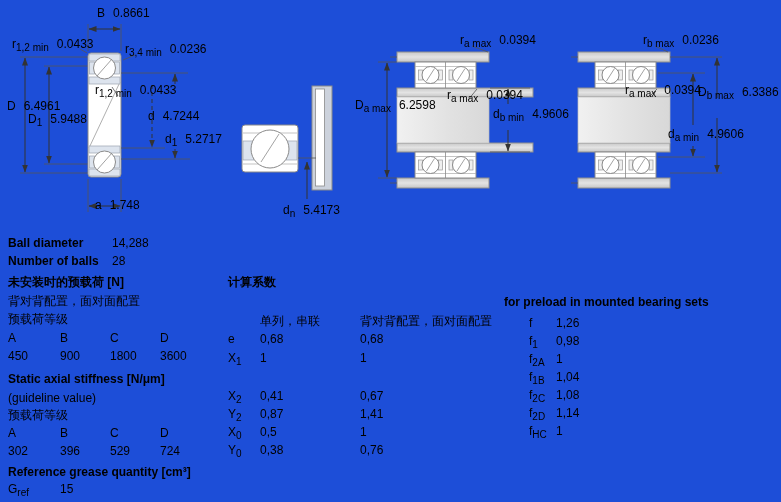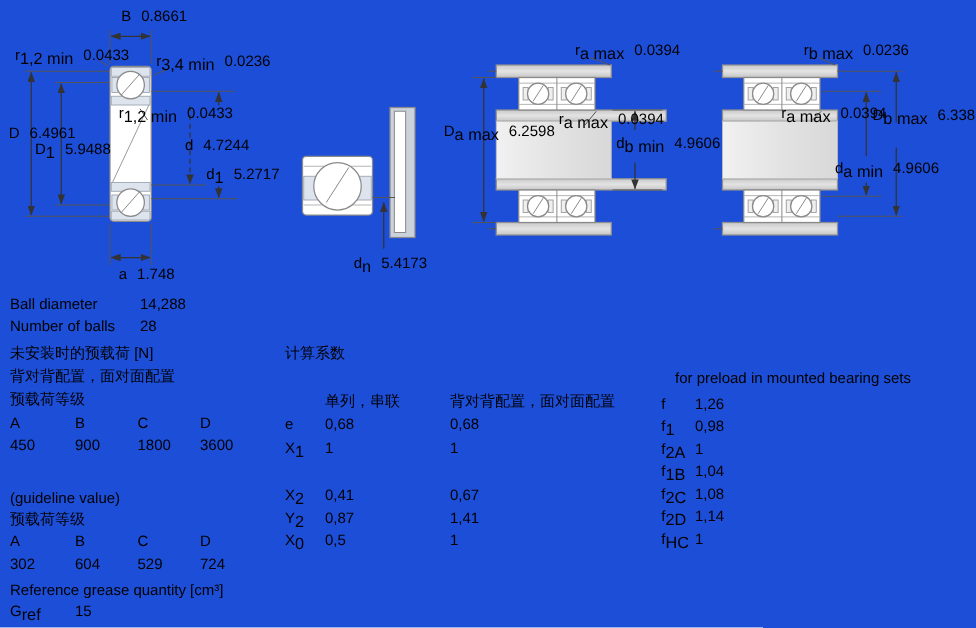--- a/index.html
+++ b/index.html
@@ -1,20 +1,20 @@
 <!DOCTYPE html>
 <html><head>
 <meta charset="utf-8">
 <style>
   html,body{margin:0;padding:0;background:#fff;}
   #screen{position:relative;width:781px;height:502px;background:#1d4ed8;overflow:hidden;
           font-family:"Liberation Sans",sans-serif;font-size:12px;color:#000;}
   .t{position:absolute;white-space:nowrap;line-height:14px;}
-  .b{font-weight:normal;}
-  sub{font-size:13px;}
+  .b{font-weight:bold;}
+  sub{font-size:10px;}
   .dim .v{margin-left:8px;}
   .w52{display:inline-block;width:52px;}
   .w50{display:inline-block;width:50px;}
   .cs{display:inline-block;width:32px;}
   .cv1{display:inline-block;width:100px;}
   .cf{display:inline-block;width:27px;}
   svg{position:absolute;left:0;top:0;}
 </style>
 </head>
 <body>
@@ -152,21 +152,21 @@
   </svg>
 
   <span class="t dim" style="left:97px;top:6px"><span>B</span><sub></sub><span class="v">0.8661</span></span>
   <span class="t dim" style="left:12px;top:37px"><span>r</span><sub>1,2 min</sub><span class="v">0.0433</span></span>
   <span class="t dim" style="left:125px;top:42px"><span>r</span><sub>3,4 min</sub><span class="v">0.0236</span></span>
   <span class="t dim" style="left:7px;top:99px"><span>D</span><sub></sub><span class="v">6.4961</span></span>
   <span class="t dim" style="left:28px;top:112px"><span>D</span><sub>1</sub><span class="v">5.9488</span></span>
   <span class="t dim" style="left:95px;top:83px"><span>r</span><sub>1,2 min</sub><span class="v">0.0433</span></span>
   <span class="t dim" style="left:148px;top:109px"><span>d</span><sub></sub><span class="v">4.7244</span></span>
   <span class="t dim" style="left:165px;top:132px"><span>d</span><sub>1</sub><span class="v">5.2717</span></span>
-  <span class="t dim" style="left:95px;top:212px"><span>a</span><sub></sub><span class="v">1.748</span></span>
+  <span class="t dim" style="left:95px;top:198px"><span>a</span><sub></sub><span class="v">1.748</span></span>
   <span class="t dim" style="left:283px;top:203px"><span>d</span><sub>n</sub><span class="v">5.4173</span></span>
   <span class="t dim" style="left:460px;top:33px"><span>r</span><sub>a max</sub><span class="v">0.0394</span></span>
   <span class="t dim" style="left:355px;top:98px"><span>D</span><sub>a max</sub><span class="v">6.2598</span></span>
   <span class="t dim" style="left:447px;top:88px"><span>r</span><sub>a max</sub><span class="v">0.0394</span></span>
   <span class="t dim" style="left:493px;top:107px"><span>d</span><sub>b min</sub><span class="v">4.9606</span></span>
   <span class="t dim" style="left:643px;top:33px"><span>r</span><sub>b max</sub><span class="v">0.0236</span></span>
   <span class="t dim" style="left:625px;top:83px"><span>r</span><sub>a max</sub><span class="v">0.0394</span></span>
   <span class="t dim" style="left:698px;top:85px"><span>D</span><sub>b max</sub><span class="v">6.3386</span></span>
   <span class="t dim" style="left:668px;top:127px"><span>d</span><sub>a min</sub><span class="v">4.9606</span></span>
 
@@ -178,45 +178,47 @@
   <span class="t b" style="left:8px;top:275px">未安装时的预载荷 [N]</span>
   <span class="t" style="left:8px;top:294px">背对背配置，面对面配置</span>
   <span class="t" style="left:8px;top:312px">预载荷等级</span>
   <div class="t" style="left:8px;top:331px">
     <span class="w52">A</span><span class="w50">B</span><span class="w50">C</span><span>D</span>
   </div>
   <div class="t" style="left:8px;top:349px">
     <span class="w52">450</span><span class="w50">900</span><span class="w50">1800</span><span>3600</span>
   </div>
 
+  <span class="t b" style="left:8px;top:372px">Static axial stiffness [N/μm]</span>
   <span class="t" style="left:8px;top:391px">(guideline value)</span>
   <span class="t" style="left:8px;top:408px">预载荷等级</span>
   <div class="t" style="left:8px;top:426px">
     <span class="w52">A</span><span class="w50">B</span><span class="w50">C</span><span>D</span>
   </div>
   <div class="t" style="left:8px;top:444px">
-    <span class="w52">302</span><span class="w50">604</span><span class="w50">529</span><span>724</span>
+    <span class="w52">302</span><span class="w50">396</span><span class="w50">529</span><span>724</span>
   </div>
 
   <span class="t b" style="left:8px;top:465px">Reference grease quantity [cm³]</span>
   <div class="t" style="left:8px;top:482px">
     <span class="w52"><span>G</span><sub>ref</sub></span><span>15</span>
   </div>
 
   <span class="t b" style="left:228px;top:275px">计算系数</span>
   <span class="t" style="left:260px;top:314px">单列，串联</span>
   <span class="t" style="left:360px;top:314px">背对背配置，面对面配置</span>
 
   <div class="t" style="left:228px;top:332px"><span class="cs"><span>e</span><sub></sub></span><span class="cv1">0,68</span><span>0,68</span></div>
   <div class="t" style="left:228px;top:351px"><span class="cs"><span>X</span><sub>1</sub></span><span class="cv1">1</span><span>1</span></div>
   <div class="t" style="left:228px;top:389px"><span class="cs"><span>X</span><sub>2</sub></span><span class="cv1">0,41</span><span>0,67</span></div>
   <div class="t" style="left:228px;top:407px"><span class="cs"><span>Y</span><sub>2</sub></span><span class="cv1">0,87</span><span>1,41</span></div>
   <div class="t" style="left:228px;top:425px"><span class="cs"><span>X</span><sub>0</sub></span><span class="cv1">0,5</span><span>1</span></div>
-
-  <span class="t b" style="left:540px;top:295px">for preload in mounted bearing sets</span>
+  <div class="t" style="left:228px;top:443px"><span class="cs"><span>Y</span><sub>0</sub></span><span class="cv1">0,38</span><span>0,76</span></div>
+
+  <span class="t b" style="left:504px;top:295px">for preload in mounted bearing sets</span>
   <div class="t" style="left:529px;top:316px"><span class="cf"><span>f</span><sub></sub></span><span>1,26</span></div>
   <div class="t" style="left:529px;top:334px"><span class="cf"><span>f</span><sub>1</sub></span><span>0,98</span></div>
   <div class="t" style="left:529px;top:352px"><span class="cf"><span>f</span><sub>2A</sub></span><span>1</span></div>
   <div class="t" style="left:529px;top:370px"><span class="cf"><span>f</span><sub>1B</sub></span><span>1,04</span></div>
   <div class="t" style="left:529px;top:388px"><span class="cf"><span>f</span><sub>2C</sub></span><span>1,08</span></div>
   <div class="t" style="left:529px;top:406px"><span class="cf"><span>f</span><sub>2D</sub></span><span>1,14</span></div>
   <div class="t" style="left:529px;top:424px"><span class="cf"><span>f</span><sub>HC</sub></span><span>1</span></div>
 
 </div>
 

